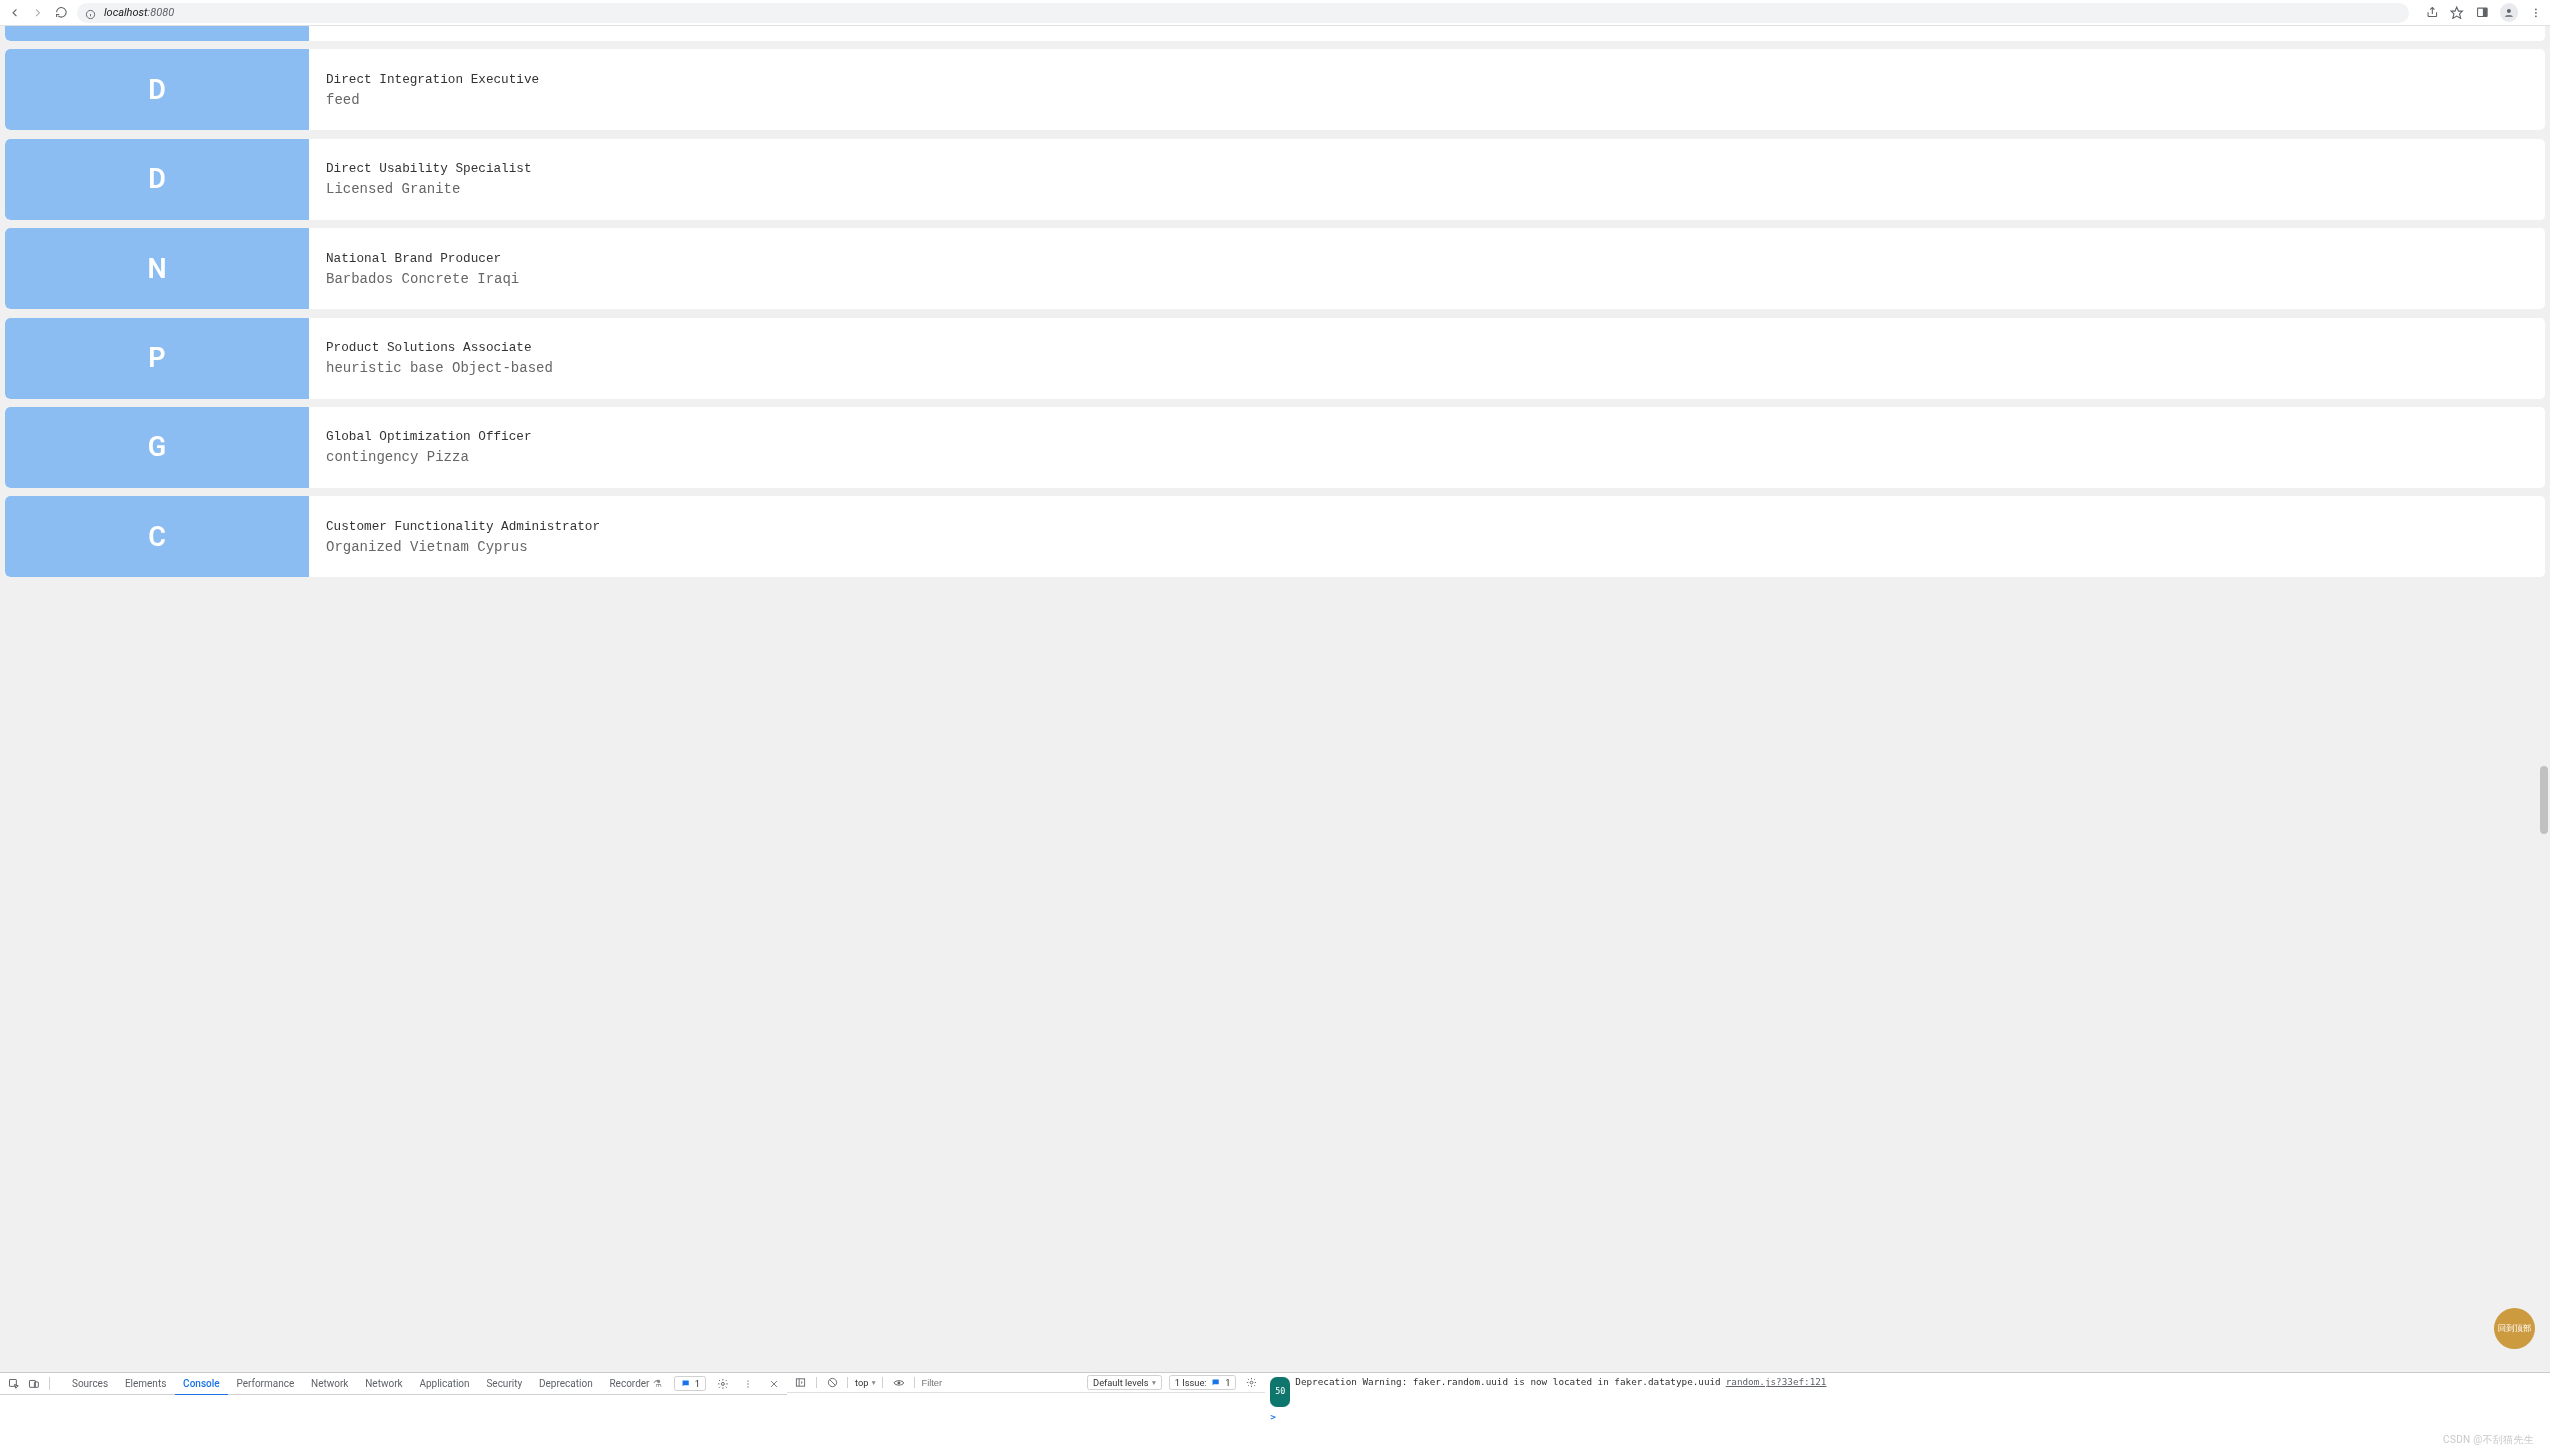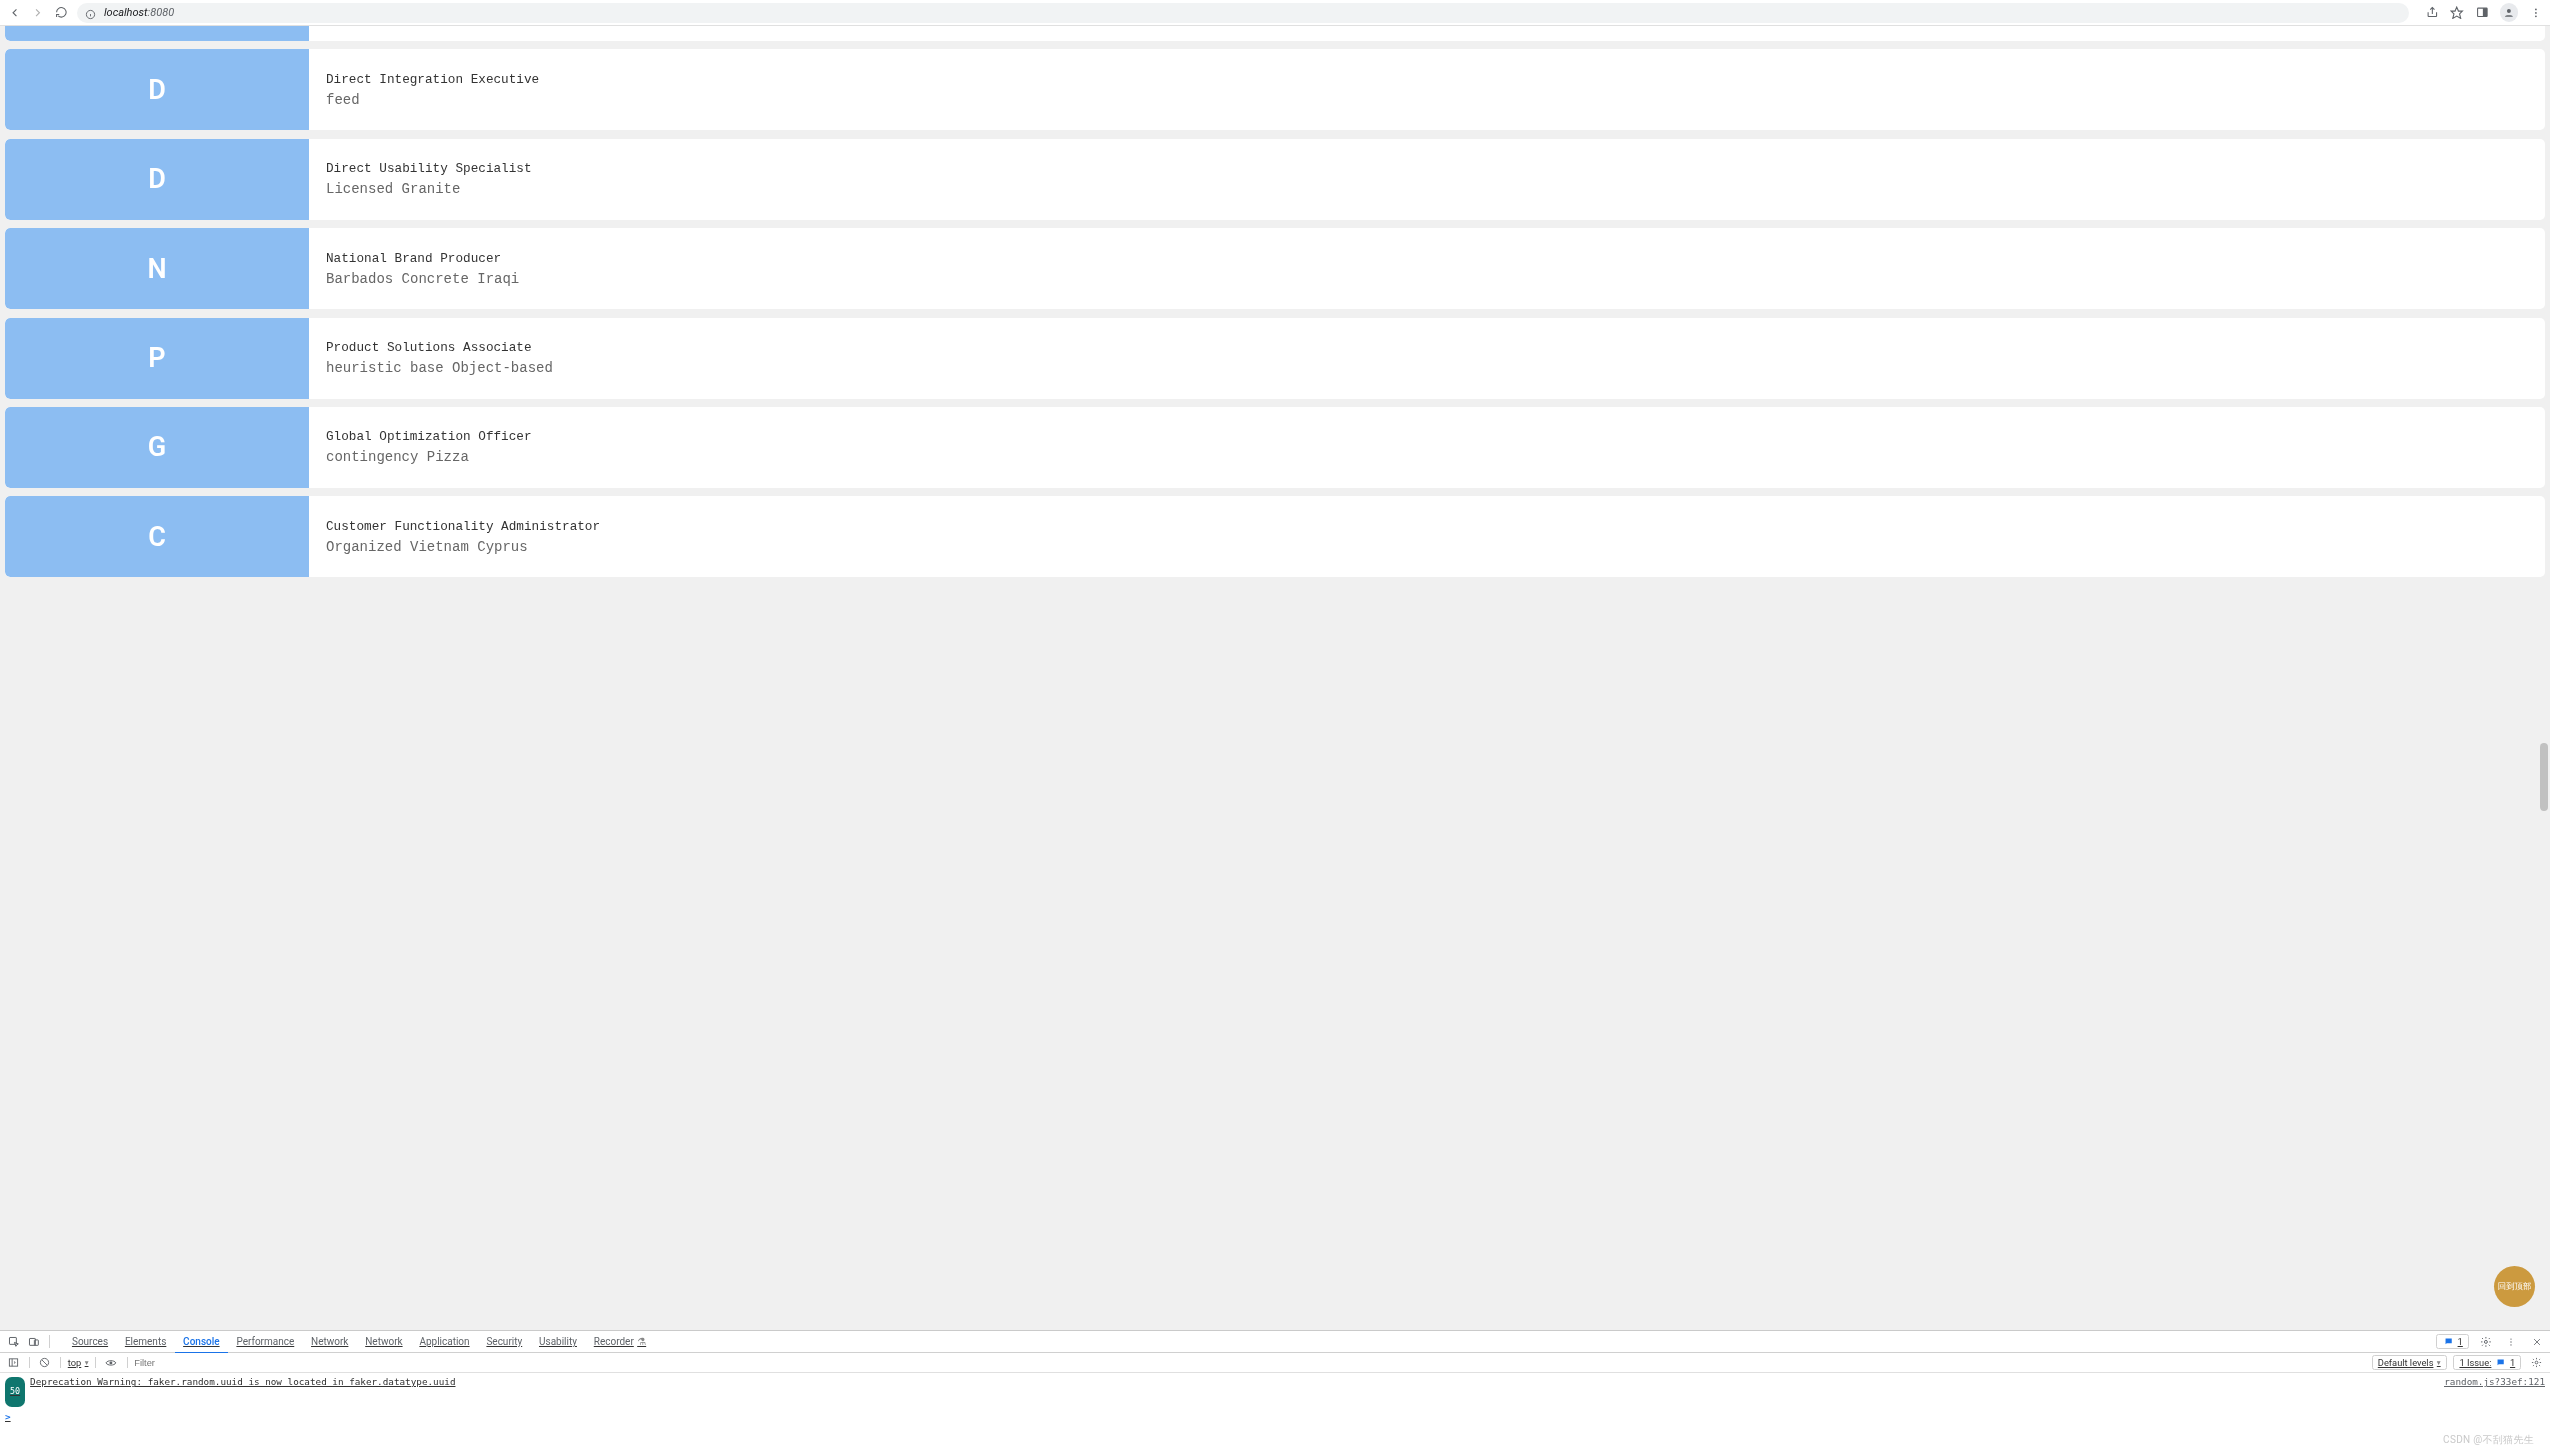--- a/index.html
+++ b/index.html
@@ -29,21 +29,21 @@
   .card-title { font-size: 12.7px; color: #333; margin-bottom: 5px; }
   .card-sub { font-size: 14px; color: #666; }
 
   .scroll-top-btn { position: absolute; right: 15px; bottom: 23px; width: 41px; height: 41px; border-radius: 50%; background: #cc9a3f; color: #fff; font-size: 8.4px; display: flex; align-items: center; justify-content: center; text-align: center; line-height: 1.1; }
 
   
   .fake-scrollbar { position:absolute; right:1.7px; top:0; bottom:0; width:8.4px; }
   .fake-thumb { position:absolute; right:0; width:8.4px; border-radius:4.2px; background:#c1c1c1; }
 
   
-  .devtools { border-top: 0.8px solid #cacaca; background: #fff; display: flex; flex-direction: column; font-size: 10px; color: #333; text-decoration: underline; }
+  .devtools { border-top: 0.8px solid #cacaca; background: #fff; display: flex; font-size: 10px; color: #333; }
   .dt-tabs { display: flex; align-items: center; height: 22px; border-bottom: 0.8px solid #d0d0d0; padding: 0 5px; gap: 3.4px; }
   .dt-tool-icon { width: 17px; height: 17px; display: inline-flex; align-items: center; justify-content: center; color: #5f6368; }
   .dt-tabs-list { display: flex; align-items: center; gap: 0; margin-left: 6.8px; }
   .dt-tab { padding: 0 8.4px; height: 22px; display: flex; align-items: center; color: #5f6368; cursor: pointer; gap:3.4px;}
   .dt-tab.active { color: #1a73e8; border-bottom: 1.7px solid #1a73e8; font-weight: 500; }
   .dt-right { margin-left: auto; display: flex; align-items: center; gap: 8.4px; }
   .dt-badge { display: inline-flex; align-items: center; gap: 3.4px; border: 0.8px solid #d0d0d0; border-radius: 2.5px; padding: 0.8px 5px; font-size: 9.3px; }
   .dt-icon-sm { width:11.8px;height:11.8px;display:inline-flex;align-items:center;justify-content:center;color:#1a73e8;}
 
   .dt-toolbar { display: flex; align-items: center; height: 20px; border-bottom: 0.8px solid #e0e0e0; padding: 0 5px; gap: 6.8px; }
@@ -243,21 +243,21 @@
       <div class="dt-tab">
           <span>Network</span>
         </div>
       <div class="dt-tab">
           <span>Application</span>
         </div>
       <div class="dt-tab">
           <span>Security</span>
         </div>
       <div class="dt-tab">
-          <span>Usability</span>
+          <span>Deprecation</span>
         </div>
       <div class="dt-tab">
           <span>Recorder</span>
           <span style="color:#888;">⚗</span>
         </div>
     </div>
     <div class="dt-right">
       <span class="dt-badge">
         <span class="dt-icon-sm">
           <svg viewBox="0 0 24 24" width="9.3" height="9.3" fill="currentColor">

